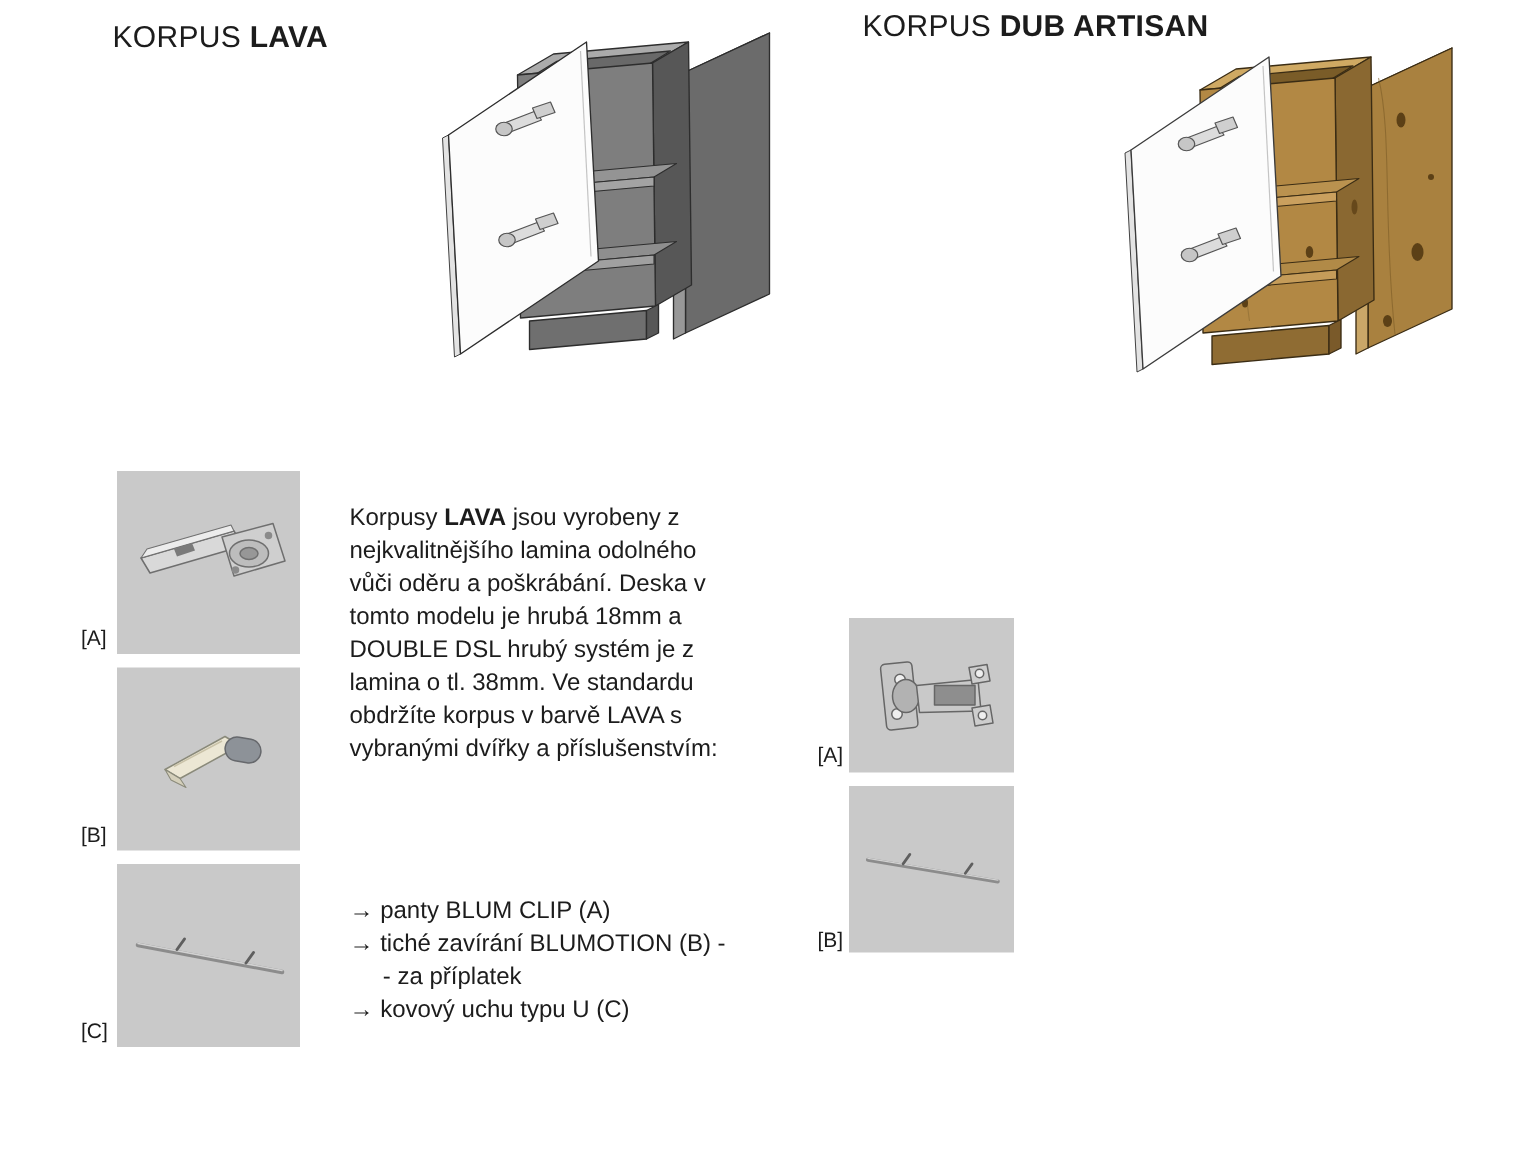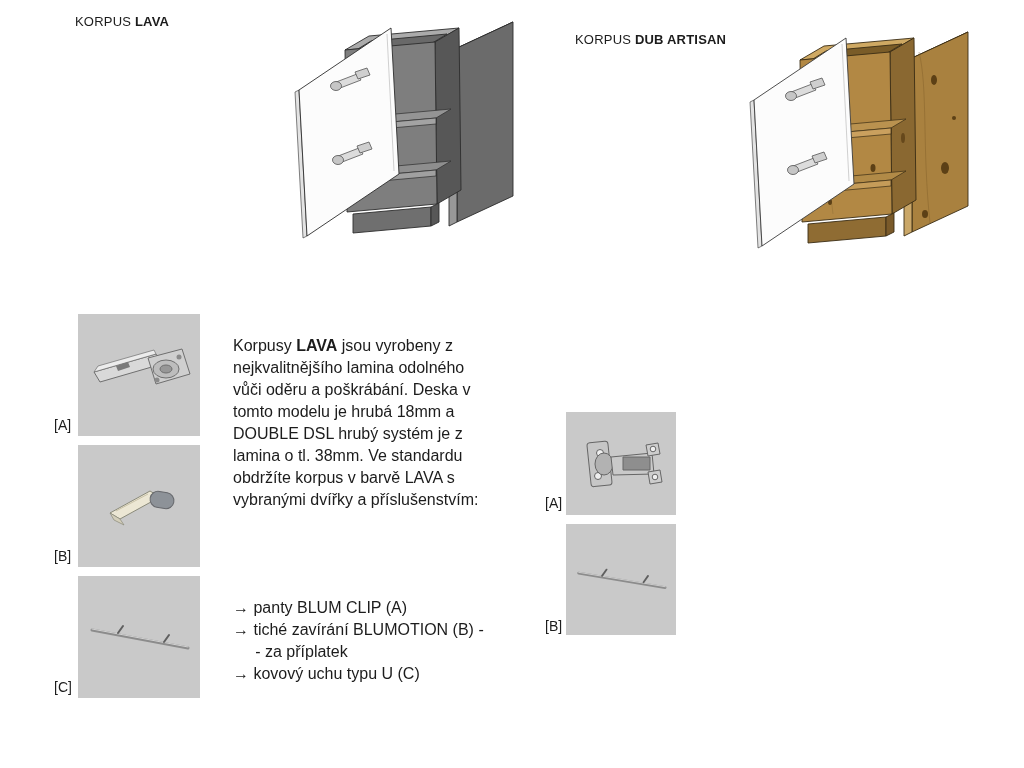--- a/index.html
+++ b/index.html
@@ -5,21 +5,21 @@
   * { margin:0; padding:0; box-sizing:border-box; }
   html,body { width:1024px; height:768px; }
   body {
     background:#ffffff;
     font-family:"Liberation Sans", sans-serif;
     color:#1c1c1c;
     position:relative;
     overflow:hidden;
   }
   .abs { position:absolute; }
-  .title { font-size:13px; font-weight:400; white-space:pre; letter-spacing:.2px; }
+  .title { font-size:20px; font-weight:400; white-space:pre; letter-spacing:.2px; }
   .title b { font-weight:700; }
   .textblock { font-size:16px; line-height:22px; white-space:pre; }
   .textblock b { font-weight:700; }
   .gap-lava { margin-top:42px; }
   .gap-dub  { margin-top:31px; }
   .thumb { background:#c9c9c9; }
   .thumb svg { display:block; width:100%; height:100%; }
   .thumb-label { font-size:14px; color:#1c1c1c; white-space:pre; }
   .cab svg { display:block; }
 </style>
@@ -123,21 +123,21 @@
     <p class="gap-lava">→ panty BLUM CLIP (A)
 → tiché zavírání BLUMOTION (B) -
 &nbsp;&nbsp;&nbsp;&nbsp;&nbsp;- za příplatek
 → kovový uchu typu U (C)</p>
   </div>
 
 </section>
 
 <section>
 
-  <h2 class="title abs" style="left:575px; top:32px;"><span>KORPUS </span><b>DUB ARTISAN</b></h2>
+  <h2 class="title abs" style="left:575px; top:7px;"><span>KORPUS </span><b>DUB ARTISAN</b></h2>
 
   <div class="cab abs" style="left:738px; top:18px;">
     <svg width="252" height="242" viewBox="0 0 252 242">
       <g stroke="#3a2c14" stroke-width="0.9" stroke-linejoin="round">
 
         <polygon points="166,44 174,40 230,14 222,18" fill="#d7b97c"></polygon>
         <polygon points="174,40 230,14 230,188 174,214" fill="#a9813f"></polygon>
         <polygon points="166,44 174,40 174,214 166,218" fill="#caa768"></polygon>
         <path d="M181,34 C190,70 184,130 192,205" fill="none" stroke="#7c5c26" stroke-width="0.7" opacity="0.6"></path>
         <ellipse cx="196" cy="62" rx="3" ry="5" fill="#5c4016" stroke="none"></ellipse>

